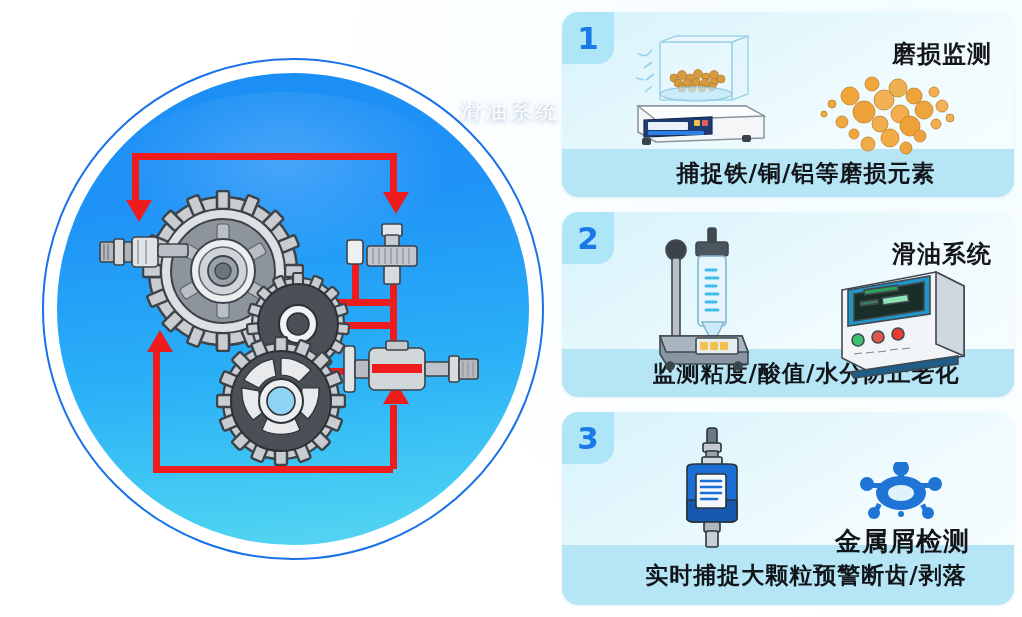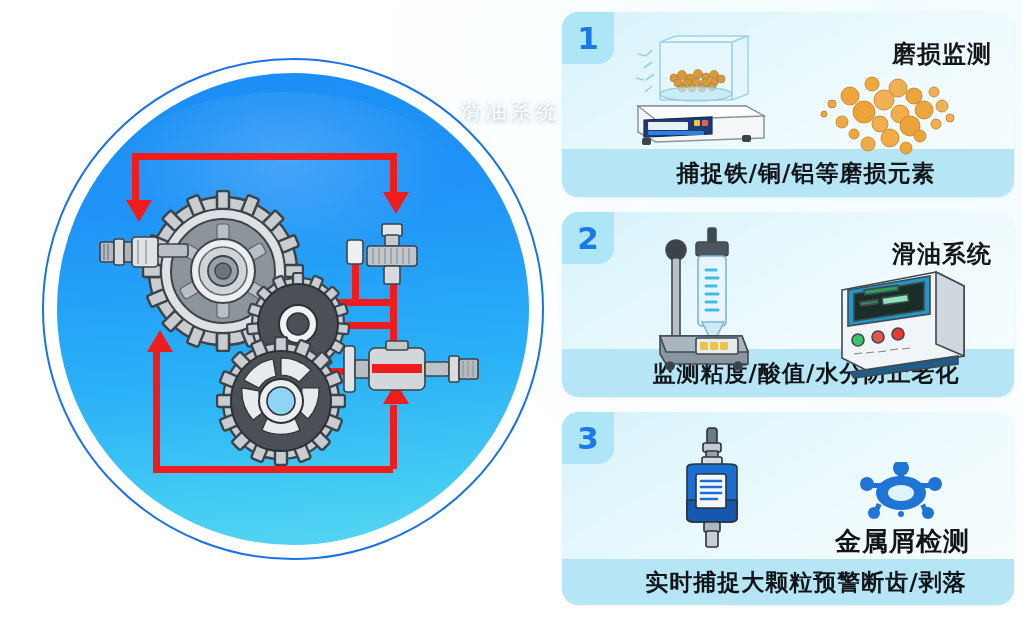--- a/index.html
+++ b/index.html
@@ -109,21 +109,21 @@
   .card-foot {
     position: absolute; left: 0; bottom: 0; width: 100%;
     height: 48px;
     background: #b6e6f6;
     display: flex; align-items: center; justify-content: center;
     font-size: 23px; font-weight: bold;
     color: #111418;
     letter-spacing: 1px;
     padding-left: 36px;
   }
-  .card-3 .card-foot { height: 46px; }
+  .card-3 .card-foot { height: 60px; }
   .sub-caption {
     position: absolute; right: 34px;
     font-size: 26px; font-weight: bold;
     color: #111418; letter-spacing: 1px;
     z-index: 3;
   }
   .illus { position: absolute; z-index: 2; }
 </style>
 </head>
 <body>

